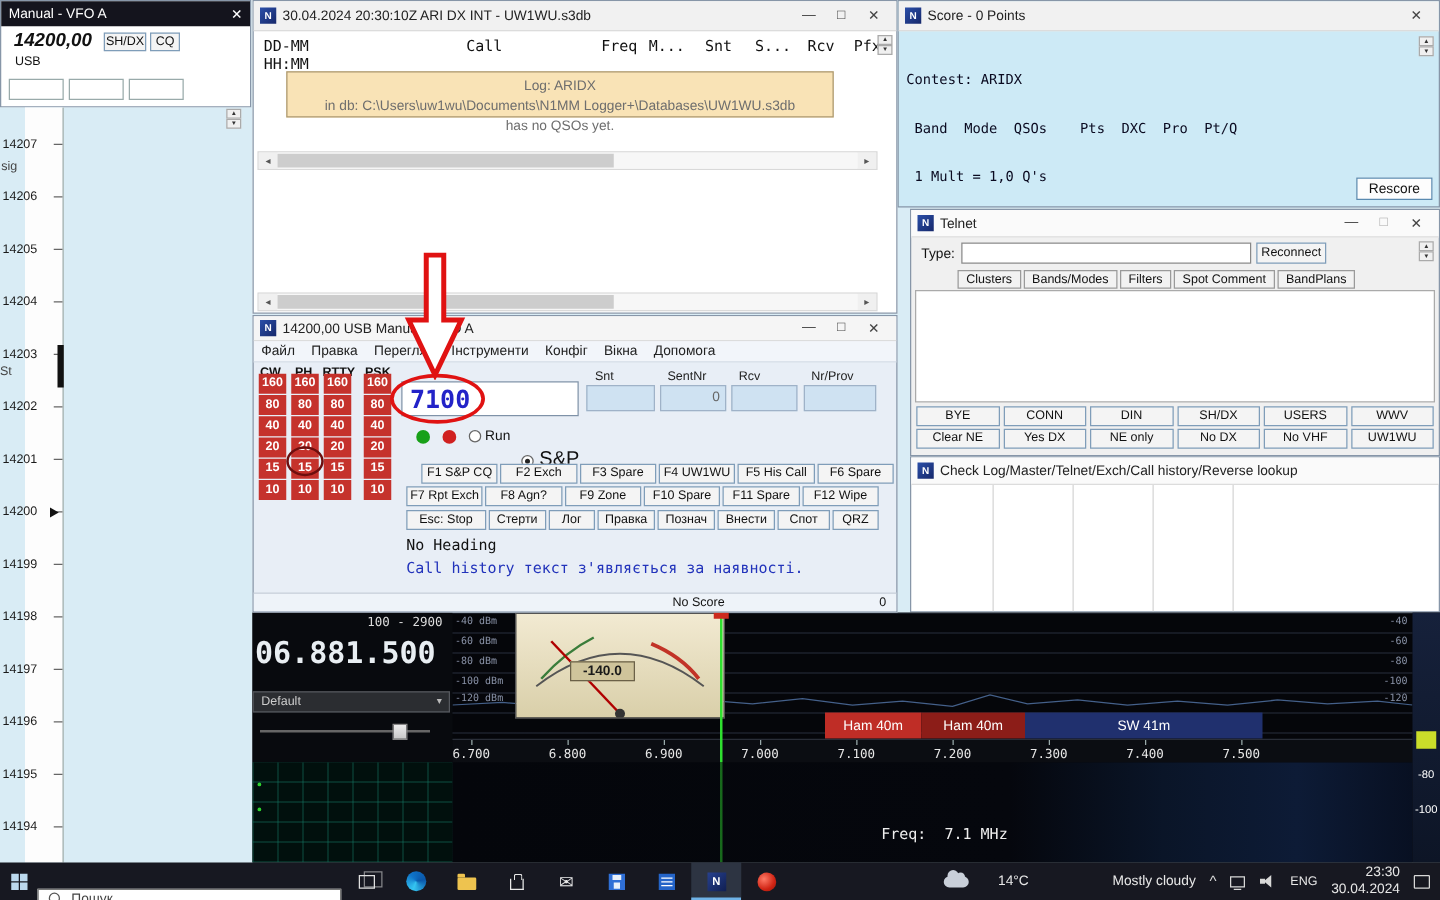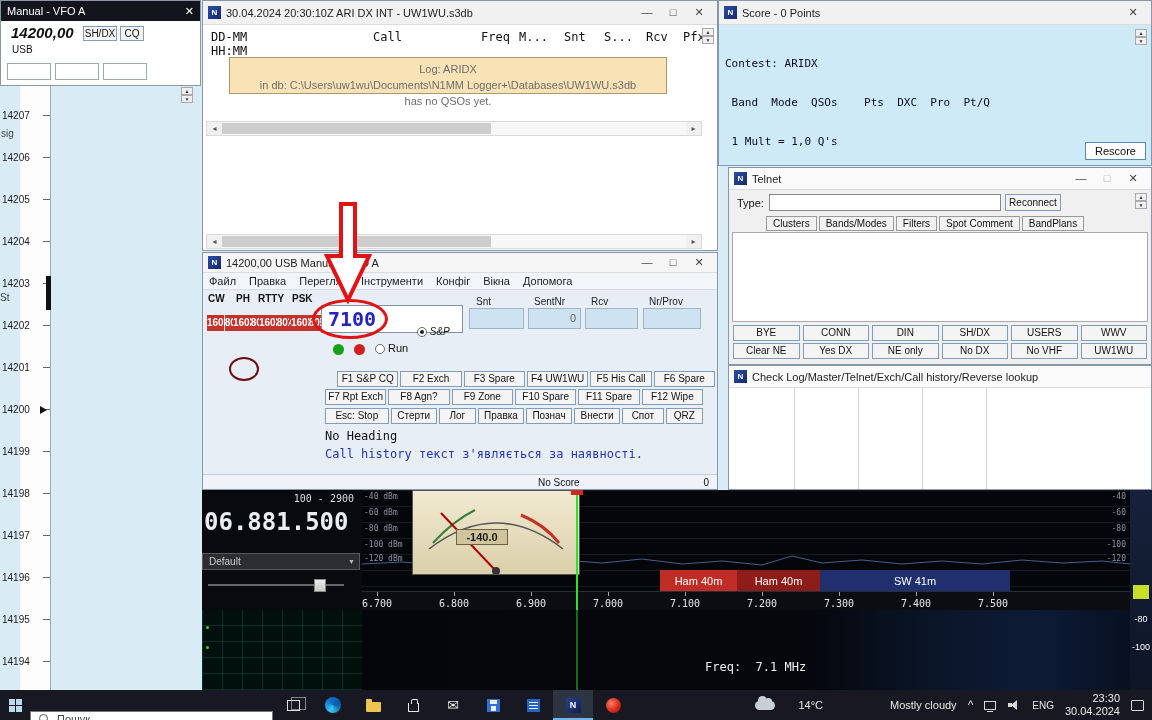--- a/index.html
+++ b/index.html
@@ -25,21 +25,21 @@
   
   .vfo-t { height:20px; background:#14141d; color:#fff; display:flex; align-items:center; padding:0 6px; font-size:11px; }
   .vfield { width:44px; height:17px; border:1px solid #9aa; background:#fff; }
 
   
   .flab { position:absolute; left:2px; font-size:10px; color:#1a1a1a; width:50px; }
   .flab::after { content:""; position:absolute; left:41px; top:5px; width:7px; height:1px; background:#666; }
 
   
   .menuitem { font-size:11px; color:#222; }
-  .bandcol { position:absolute; top:62px; width:22px; display:flex; flex-direction:row; gap:1px; }
+  .bandcol { position:absolute; top:46px; width:22px; display:flex; flex-direction:column; gap:1px; }
   .bcell { height:16px; background:#c5322c; color:#fff; font-size:10px; font-weight:bold; text-align:center; line-height:16px; }
   .exlab { position:absolute; top:43px; font-size:10px; color:#222; }
   .exfield { position:absolute; top:55px; height:21px; background:#cfe2f2; border:1px solid #9fb2c8; }
   .radio { width:10px; height:10px; border:1px solid #666; border-radius:50%; background:#fff; display:inline-block; position:relative; top:2px; }
   .radio.sel::after { content:""; position:absolute; left:2px; top:2px; width:4px; height:4px; border-radius:50%; background:#222; }
   .fkgrid { position:absolute; left:122px; width:378px; display:grid; grid-template-columns:repeat(6,1fr); gap:2px; }
   .fk { height:16px; }
 
   
   .sdr { position:absolute; left:202px; top:490px; width:950px; height:200px; background:#05060a; }
@@ -311,21 +311,21 @@
     <span class="exlab" style="left:388px;">Rcv</span>
     <span class="exlab" style="left:446px;">Nr/Prov</span>
     <div class="exfield" style="left:266px;width:55px;"></div>
     <div class="exfield" style="left:325px;width:53px;text-align:right;font-size:11px;color:#666;line-height:19px;padding-right:4px;">0</div>
     <div class="exfield" style="left:382px;width:53px;"></div>
     <div class="exfield" style="left:440px;width:58px;"></div>
 
     <div class="abs" style="left:130px;top:91px;width:11px;height:11px;border-radius:50%;background:#18a018;"></div>
     <div class="abs" style="left:151px;top:91px;width:11px;height:11px;border-radius:50%;background:#d02020;"></div>
     <div class="abs" style="left:172px;top:89px;font-size:11px;"><span class="radio"></span> <span>Run</span></div>
-    <div class="abs" style="left:214px;top:72px;font-size:10px;font-style:italic;"><span class="radio sel"></span> <span>S&amp;P</span></div>
+    <div class="abs" style="left:214px;top:106px;font-size:16px;"><span class="radio sel"></span> <span>S&amp;P</span></div>
 
     <div class="fkgrid" style="top:118px;margin-left:12px;">
       <div class="btn fk">F1 S&amp;P CQ</div>
       <div class="btn fk">F2 Exch</div>
       <div class="btn fk">F3 Spare</div>
       <div class="btn fk">F4 UW1WU</div>
       <div class="btn fk">F5 His Call</div>
       <div class="btn fk">F6 Spare</div>
     </div>
     <div class="fkgrid" style="top:136px;">

